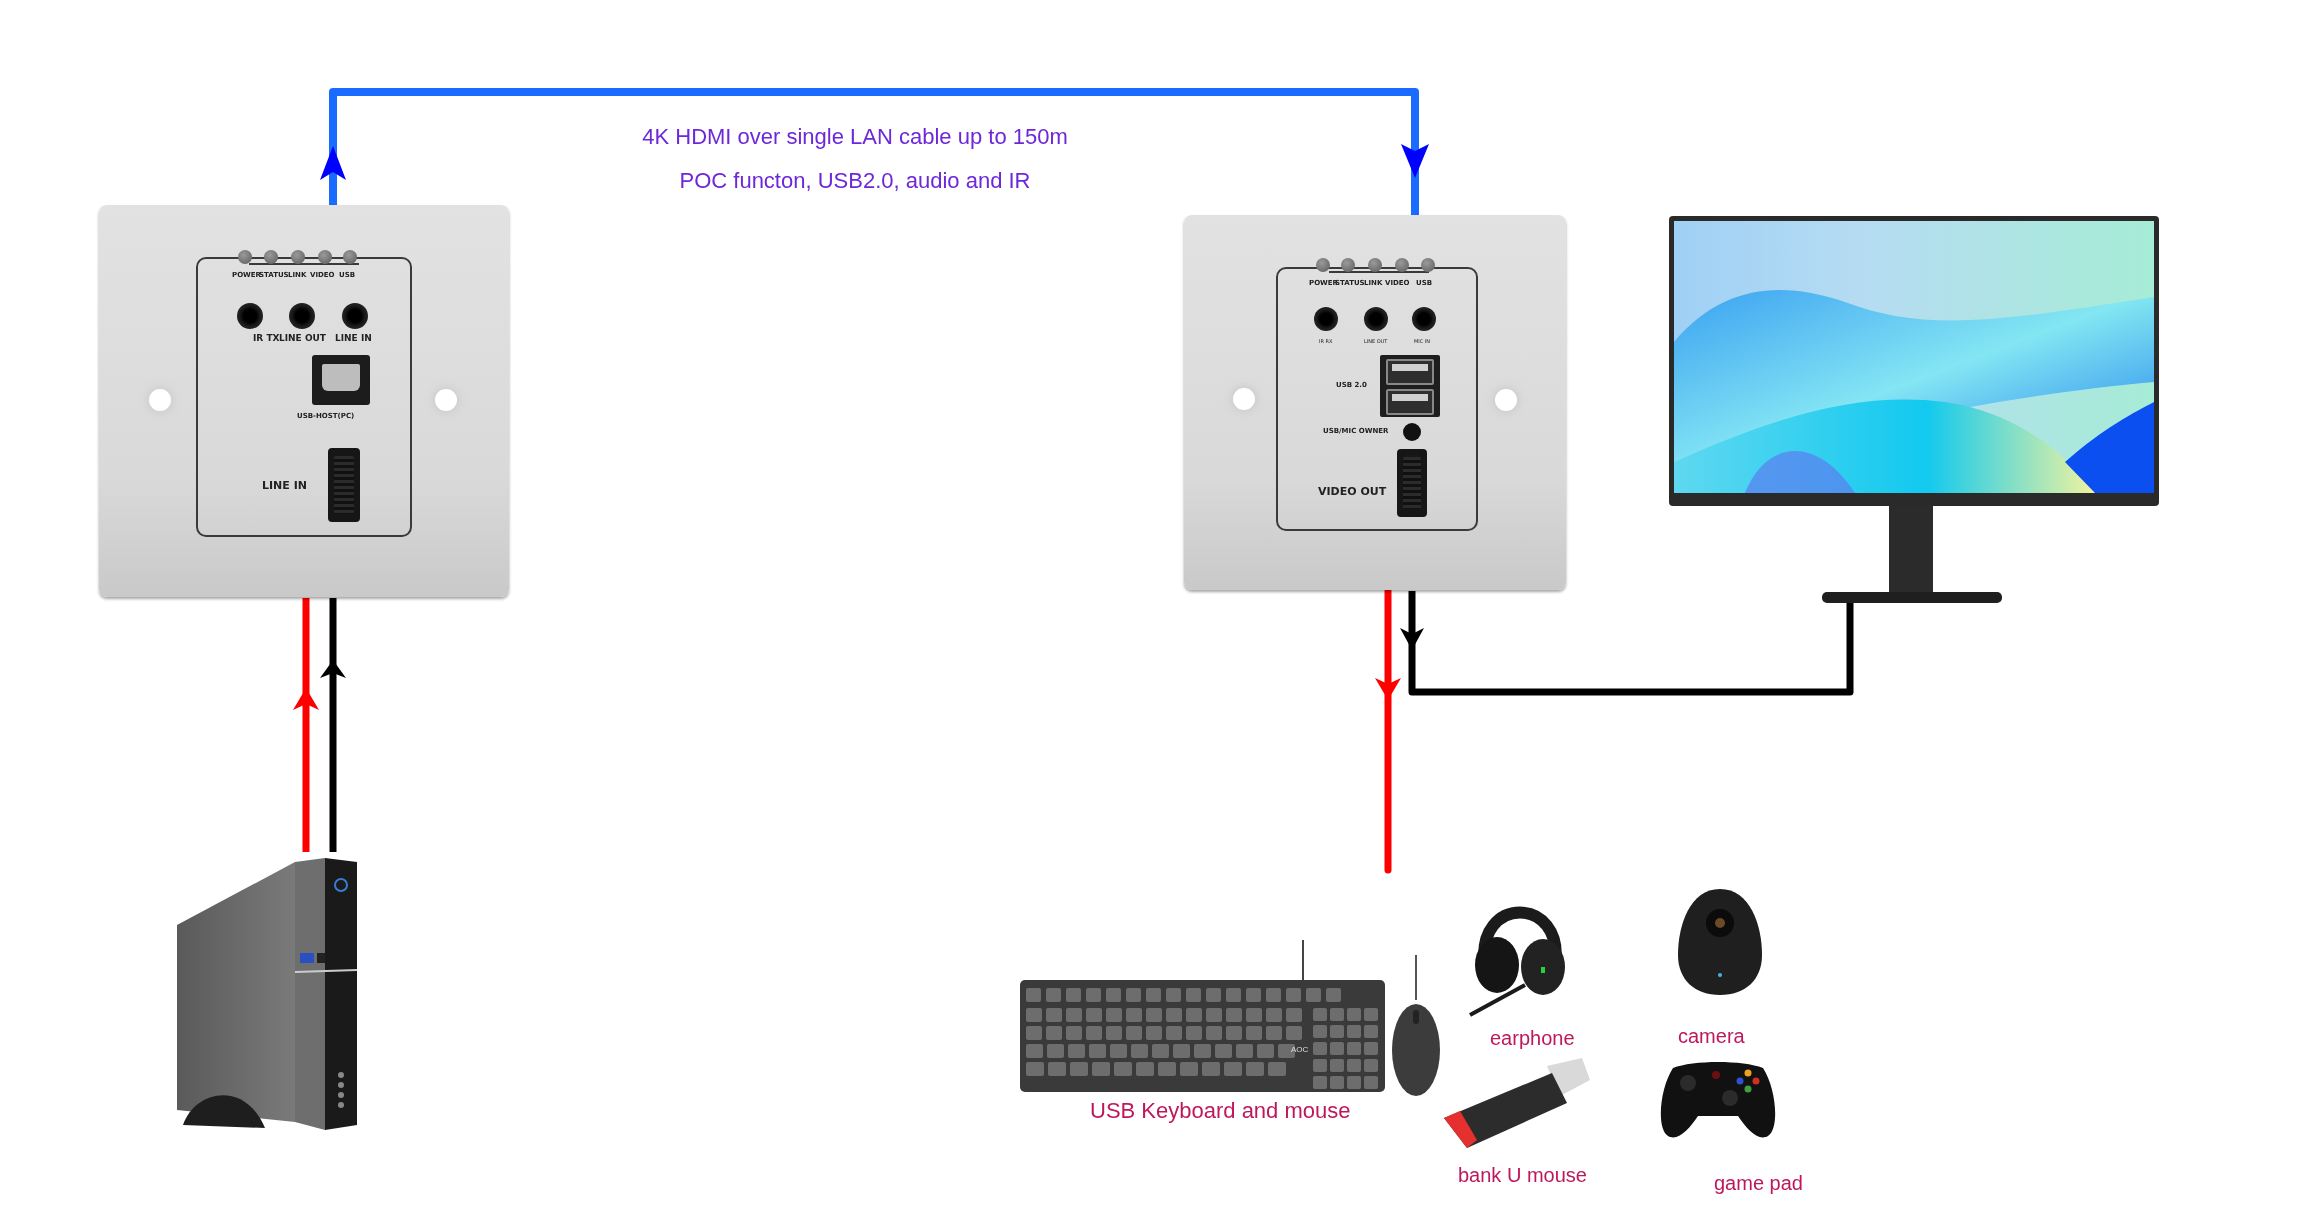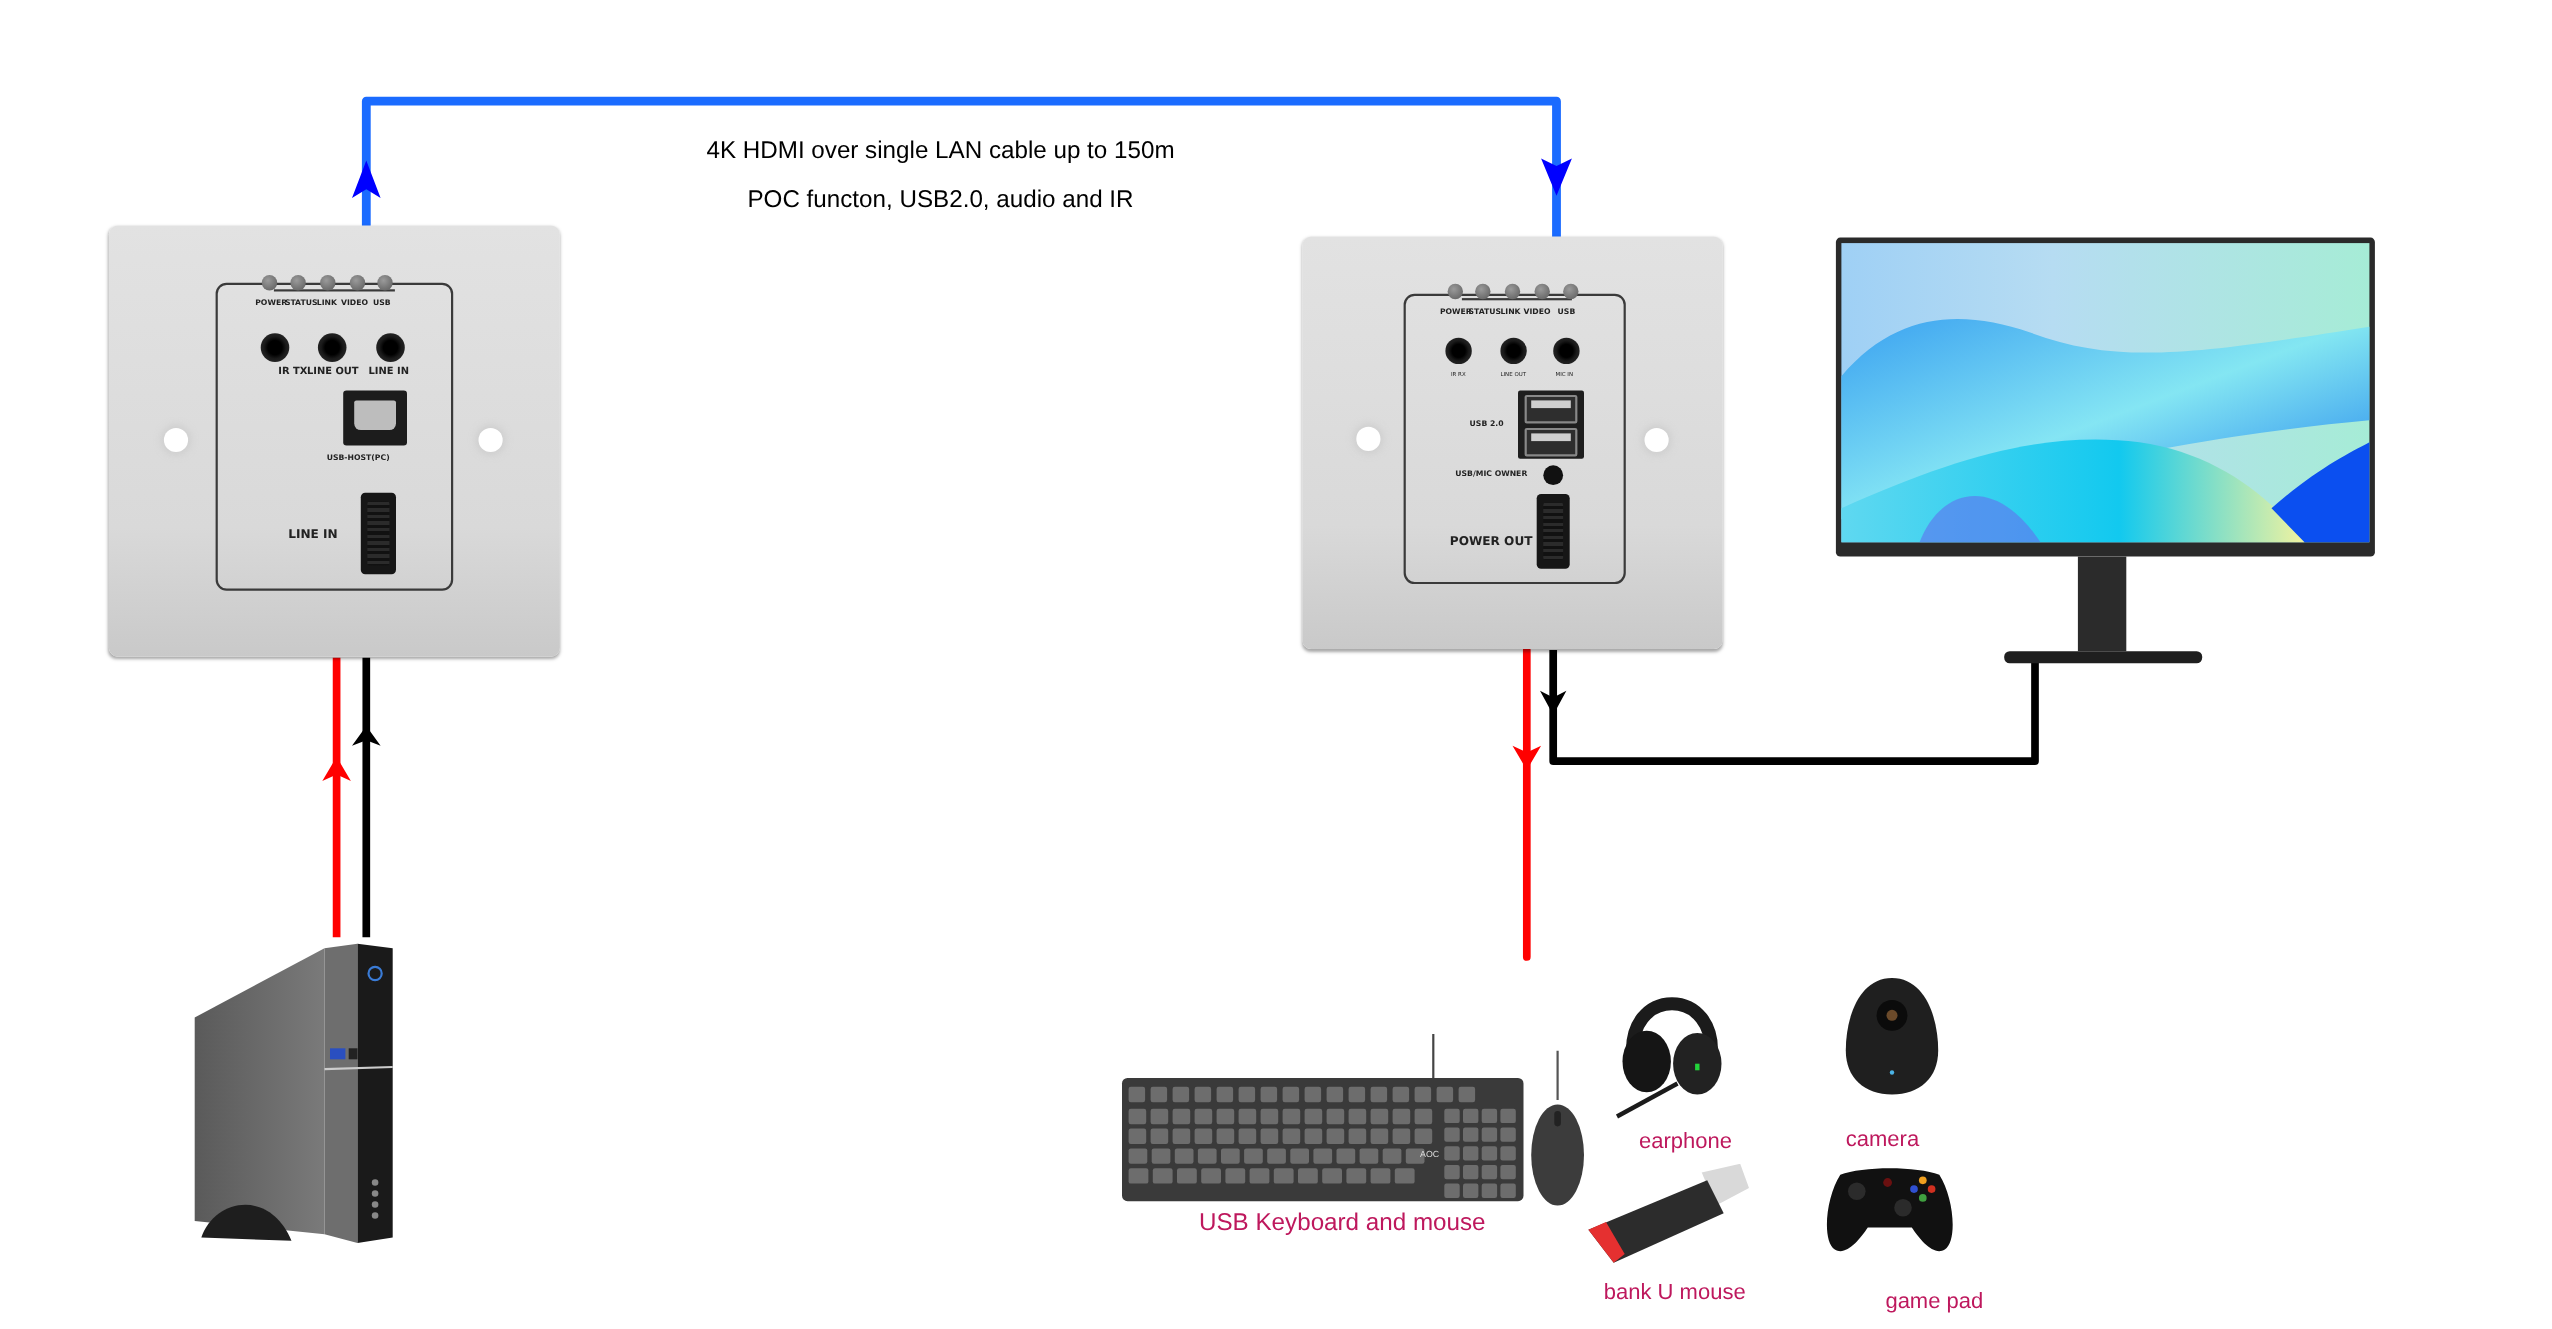--- a/index.html
+++ b/index.html
@@ -1,19 +1,19 @@
 <!DOCTYPE html>
 <html><head>
 <meta charset="utf-8">
 <style>
   html, body { margin: 0; padding: 0; background: #ffffff; }
   body { width: 2320px; height: 1208px; position: relative; overflow: hidden; font-family: "Liberation Sans", sans-serif; }
   .abs { position: absolute; }
   svg.wires { position: absolute; left: 0; top: 0; width: 2320px; height: 1208px; }
-  .caption { position: absolute; color: #000000; font-size: 22px; white-space: nowrap; text-align: center; }
+  .caption { position: absolute; color: #6d28d9; font-size: 22px; white-space: nowrap; text-align: center; }
   .panel { position: absolute; background: linear-gradient(180deg, #e2e2e2 0%, #d9d9d9 70%, #c9c9c9 100%); border-radius: 8px; box-shadow: 0 2px 3px rgba(0,0,0,0.35); }
   .inner { position: absolute; border: 2px solid #3a3a3a; border-radius: 10px; }
   .screw { position: absolute; width: 22px; height: 22px; border-radius: 50%; background: #fff; box-shadow: 0 0 6px 3px rgba(200,200,200,0.6); }
   .led { position: absolute; width: 14px; height: 14px; border-radius: 50%; background: radial-gradient(circle at 40% 35%, #9a9a9a, #5a5a5a); }
   .ledline { position: absolute; height: 2px; background: #3a3a3a; }
   .lbl { position: absolute; font-family: "DejaVu Sans", sans-serif; font-weight: bold; color: #222; white-space: nowrap; }
   .jack { position: absolute; width: 26px; height: 26px; border-radius: 50%; background: radial-gradient(circle at 50% 50%, #000 35%, #1a1a1a 55%, #333 100%); }
   .usb-b { position: absolute; background: #1c1c1c; border-radius: 3px; }
   .usb-b .core { position: absolute; left: 10px; top: 9px; right: 10px; bottom: 14px; background: #bdbdbd; border-radius: 2px 2px 6px 6px; }
   .hdmi { position: absolute; background: #161616; border-radius: 4px; }
@@ -115,21 +115,21 @@
     <div class="port" style="top:34px;"></div>
   </div>
   <div class="lbl" style="left:152px; top:166px; font-size:7px;text-align:right;">USB 2.0</div>
 
   <div class="btn-round" style="left:219px; top:208px;"></div>
   <div class="lbl" style="left:139px; top:212px; font-size:7px;">USB/MIC OWNER</div>
 
   <div class="hdmi" style="left:213px; top:234px; width:30px; height:68px;">
       <div class="slot"></div>
     </div>
-  <div class="lbl" style="left:134px; top:270px; font-size:11px;">POWER OUT</div>
+  <div class="lbl" style="left:134px; top:270px; font-size:11px;">VIDEO OUT</div>
 </div>
 
 <svg class="abs" style="left:1665px; top:212px;" width="500" height="395" viewBox="0 0 500 395">
   <defs>
     <linearGradient id="scrbg" x1="0" y1="0" x2="1" y2="0">
       <stop offset="0" stop-color="#9fd0f5"></stop>
         <stop offset="0.4" stop-color="#b6dcf2"></stop>
         <stop offset="1" stop-color="#a6ecd6"></stop>
     </linearGradient>
     <linearGradient id="wave1" x1="0" y1="0" x2="1" y2="1">

